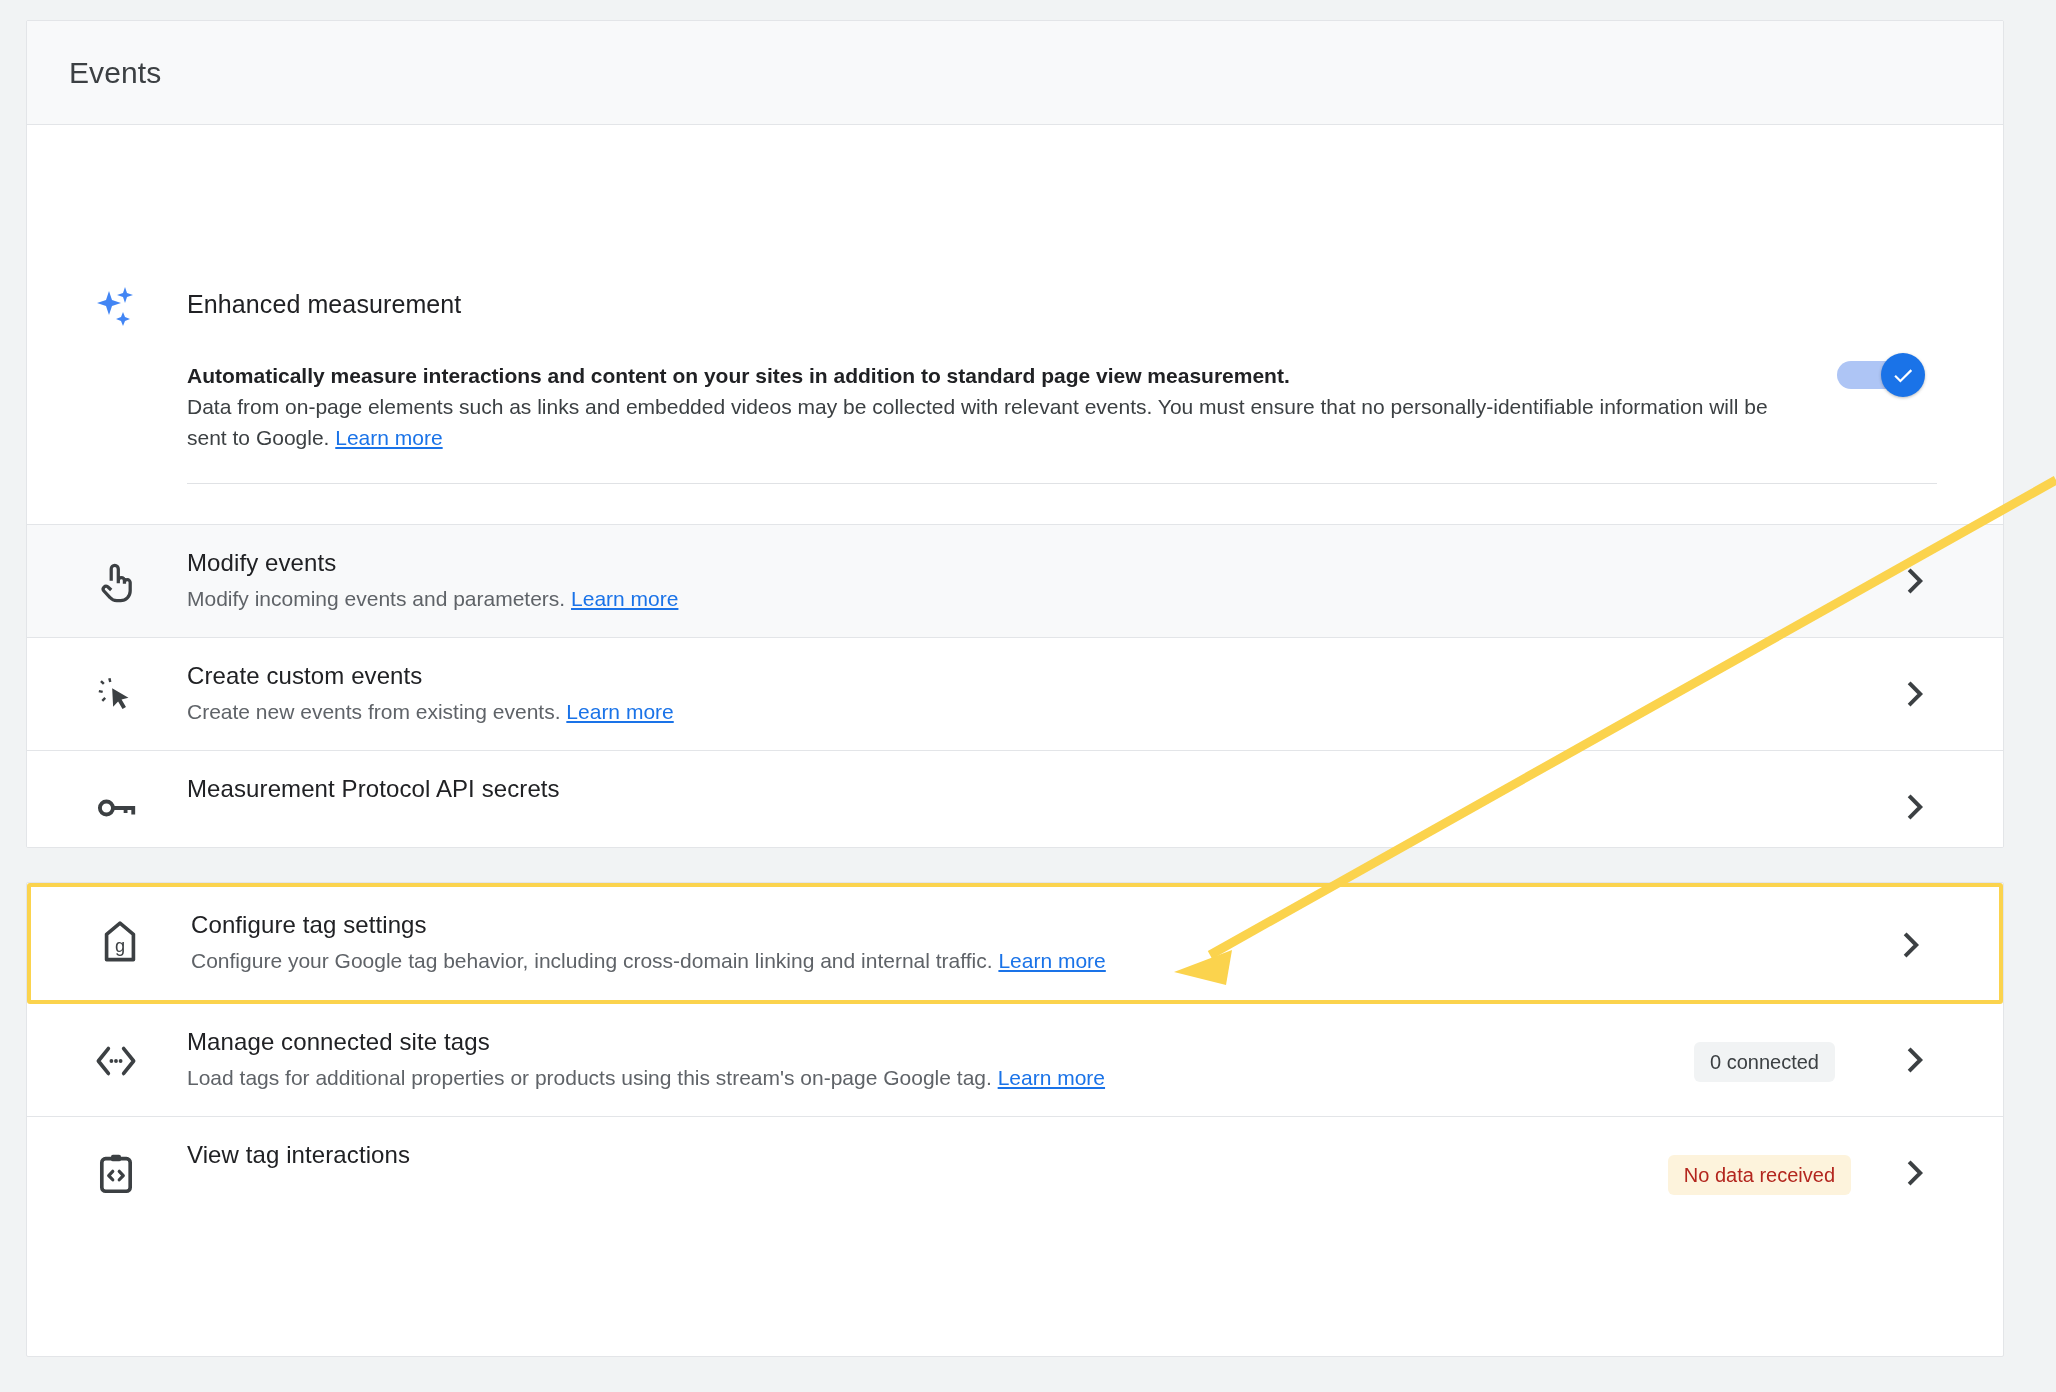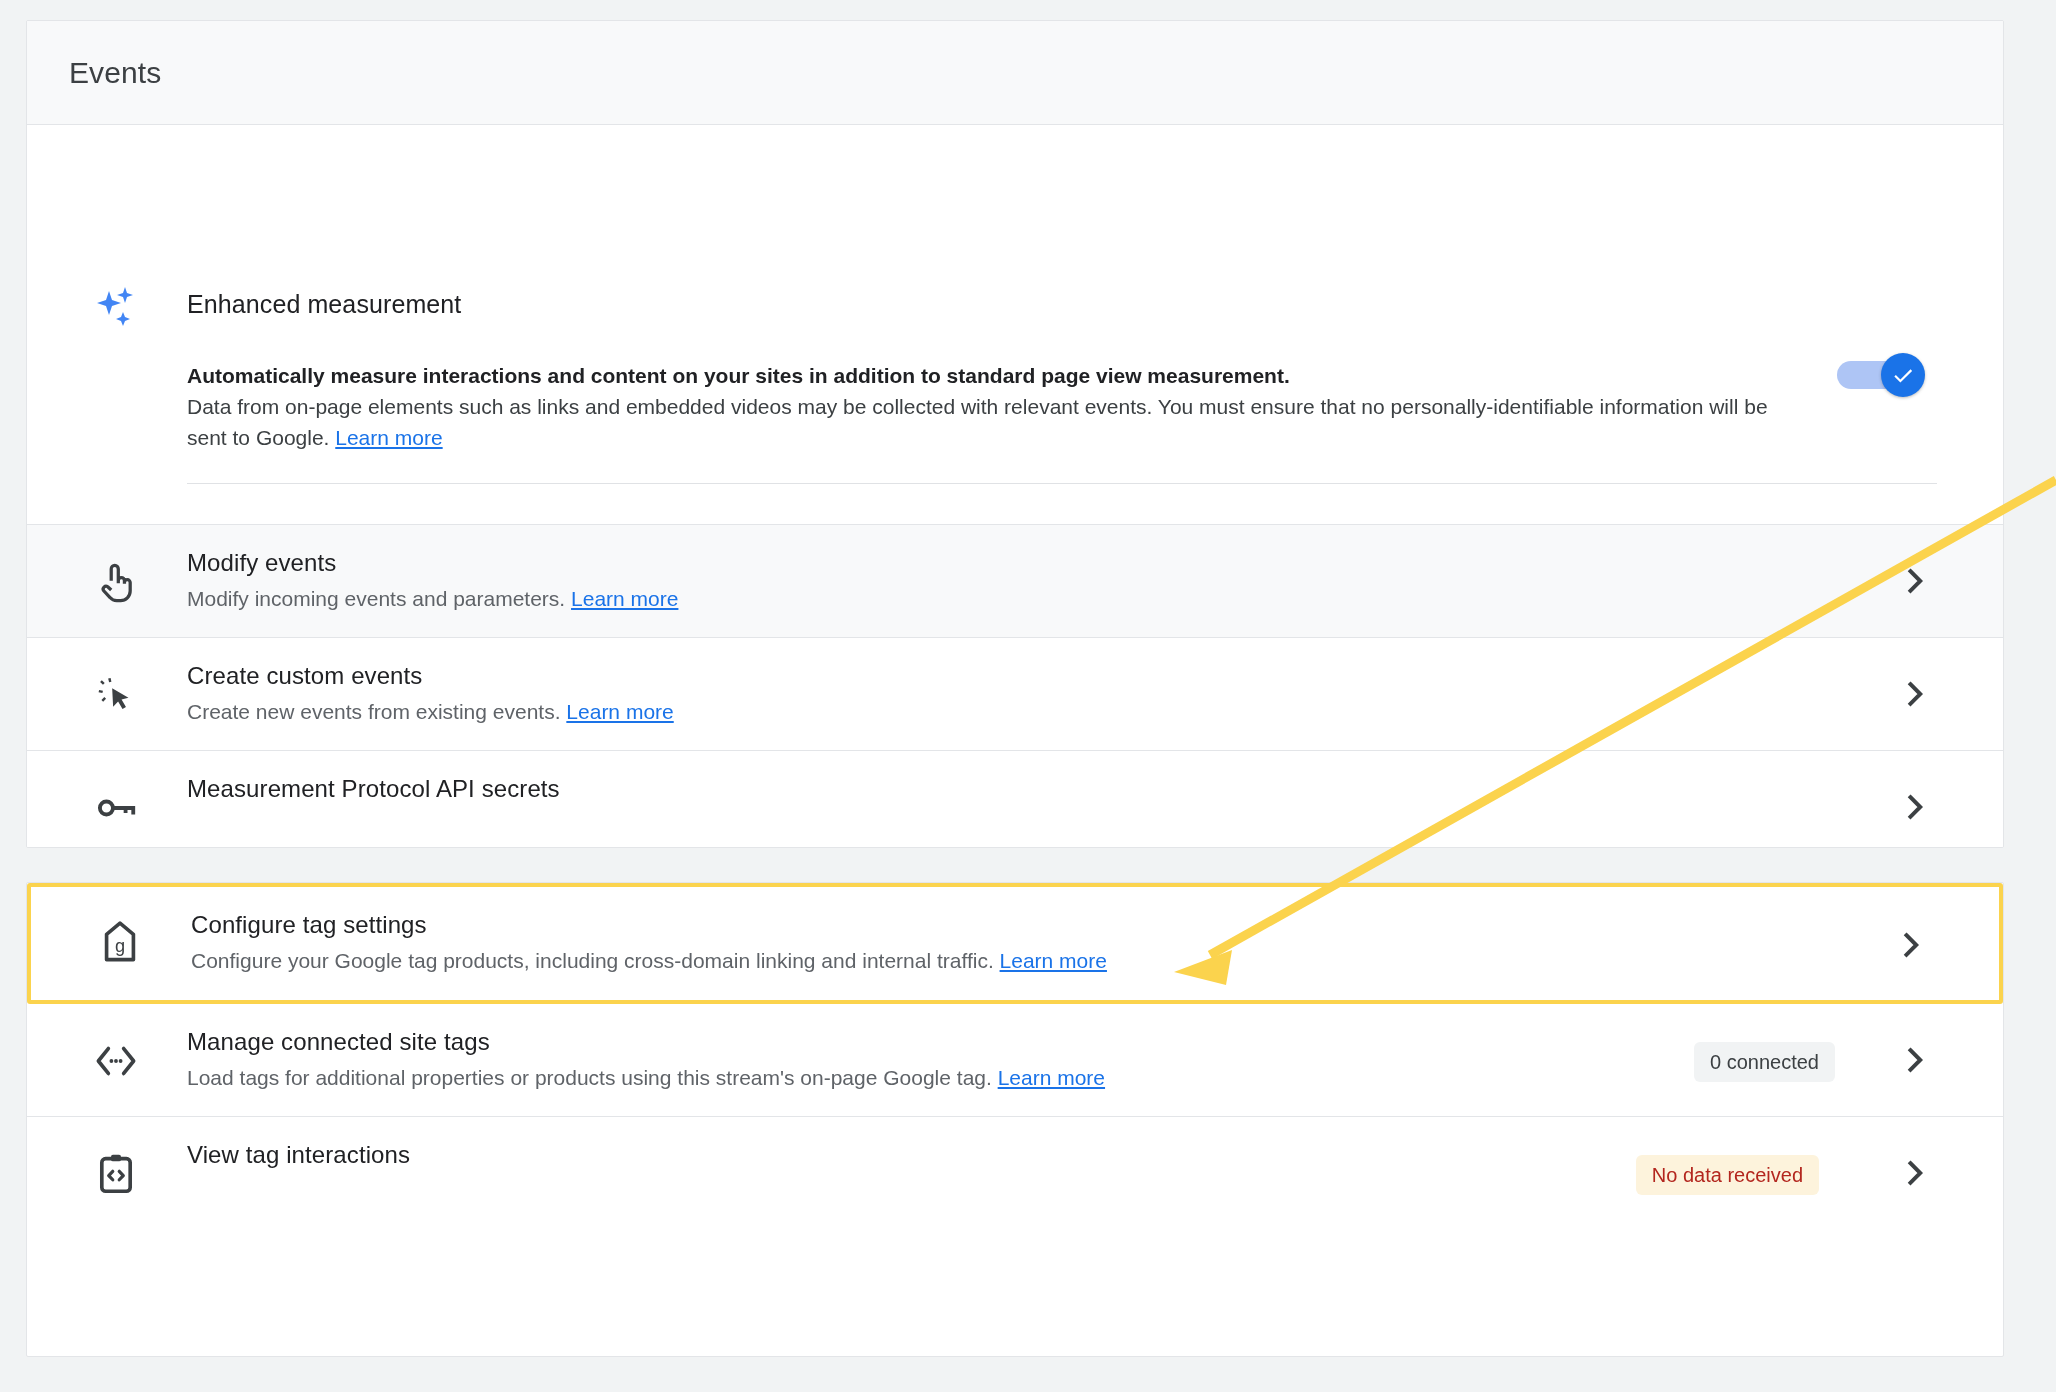--- a/index.html
+++ b/index.html
@@ -225,21 +225,21 @@
     top: 38px;
     height: 40px;
     display: flex;
     align-items: center;
     padding: 0 16px;
     border-radius: 6px;
     font-size: 20px;
     white-space: nowrap;
   }
   .badge.gray { right: 168px; background: #f1f3f4; color: #3c4043; }
-  .badge.warn { right: 184px; background: #fdf3dc; color: #b3261e; }
+  .badge.warn { right: 152px; background: #fdf3dc; color: #b3261e; }
 
   
   #row-configure-tag {
     border: 4px solid #fbd34d;
     border-radius: 3px;
     height: 121px;
     background: #ffffff;
   }
   #row-configure-tag .row-icon { top: 32px; }
   #row-configure-tag .row-title { top: 24px; }
@@ -387,21 +387,21 @@
 
 
     <div class="row" id="row-configure-tag">
       <span class="row-icon">
         <svg viewBox="0 0 24 24" width="46" height="46">
           <path d="M12 2.2 19 8v13.2H5V8Z" fill="none" stroke="#3c4043" stroke-width="1.9" stroke-linejoin="round"></path>
           <text x="12" y="17.4" font-family="Liberation Sans, sans-serif" font-size="9.5" fill="#3c4043" text-anchor="middle">g</text>
         </svg>
       </span>
       <span class="row-title">Configure tag settings</span>
-      <span class="row-sub"><span>Configure your Google tag products, including cross-domain linking and internal traffic. </span><a class="learn">Learn more</a></span>
+      <span class="row-sub"><span>Configure your Google tag behavior, including cross-domain linking and internal traffic. </span><a class="learn">Learn more</a></span>
       <span class="row-chevron">
         <svg viewBox="0 0 24 24" width="36" height="36">
           <path d="M9 5.5 15.5 12 9 18.5" fill="none" stroke="#3c4043" stroke-width="2.6" stroke-linecap="square"></path>
         </svg>
       </span>
     </div>
 
     <div class="row">
       <span class="row-icon">
         <svg viewBox="0 0 24 24" width="46" height="46">

